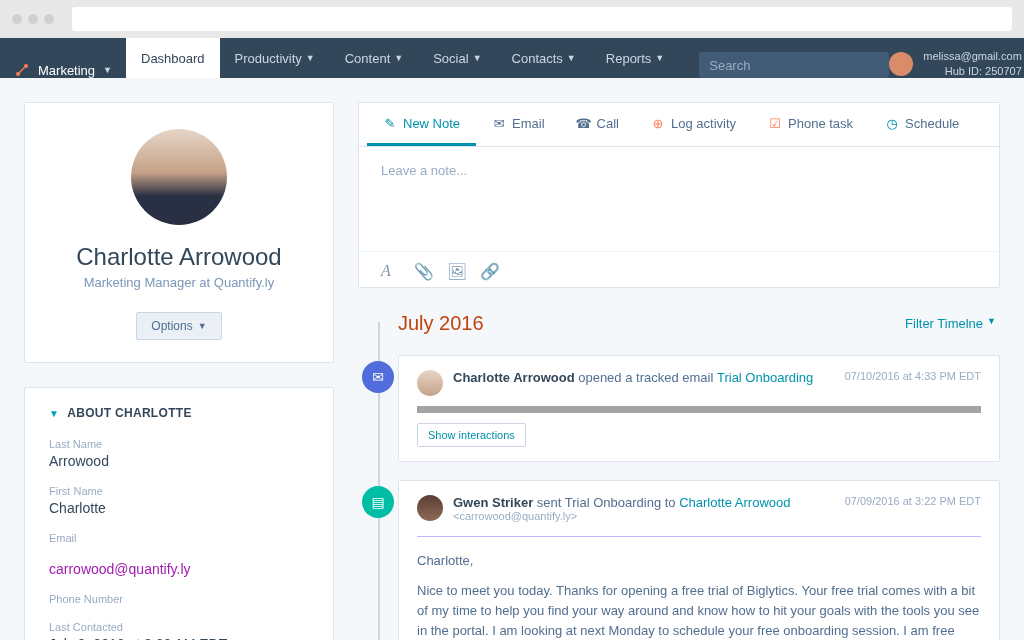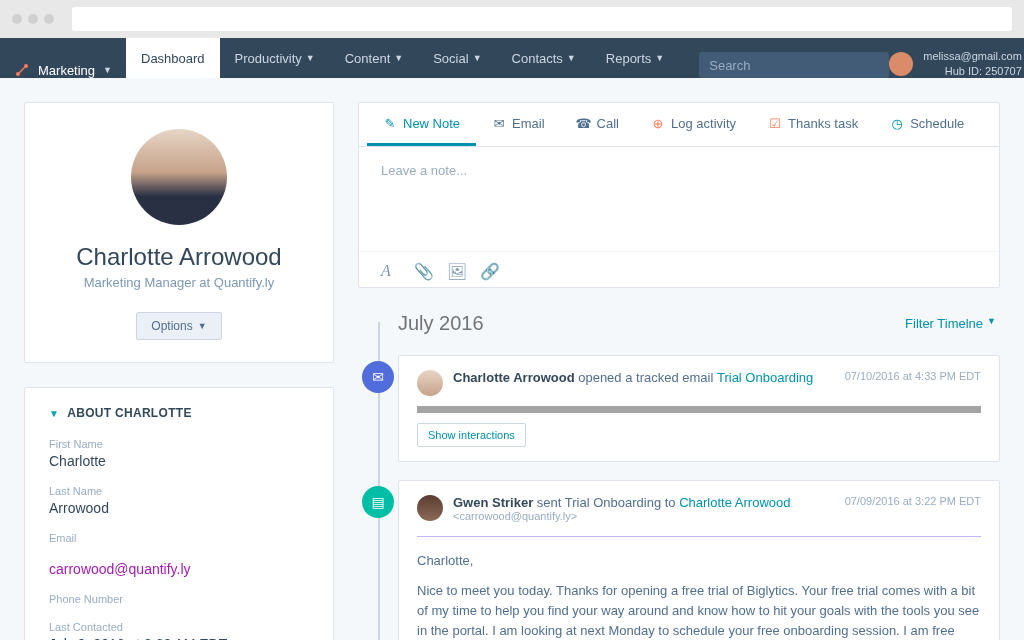--- a/index.html
+++ b/index.html
@@ -51,21 +51,21 @@
     .tab-icon { width: 14px; height: 14px; display: inline-flex; align-items: center; justify-content: center; }
     
     .note-input { min-height: 104px; padding: 14px 22px; }
     .note-placeholder { color: #99acc2; font-size: 13px; }
     .note-toolbar { display: flex; gap: 18px; padding: 10px 22px; border-top: 1px solid #f2f5f8; color: #7c98b6; }
     .note-tool { width: 15px; height: 15px; cursor: pointer; }
     
     .timeline { position: relative; padding-left: 40px; margin-top: 24px; }
     .timeline-line { position: absolute; left: 20px; top: 10px; bottom: 0; width: 2px; background: #cbd6e2; }
     .timeline-header { display: flex; justify-content: space-between; align-items: center; margin-bottom: 20px; padding-right: 4px; }
-    .timeline-month { font-size: 20px; font-weight: 300; color: #737373; }
+    .timeline-month { font-size: 20px; font-weight: 300; color: #c2410c; }
     .filter-link { color: #0091ae; font-size: 13px; cursor: pointer; display: flex; align-items: flex-start; gap: 4px; }
     
     .timeline-event { position: relative; margin-bottom: 18px; }
     .event-badge { position: absolute; left: -36px; top: 6px; width: 32px; height: 32px; border-radius: 50%; display: flex; align-items: center; justify-content: center; color: #fff; font-size: 14px; }
     .badge-email { background: #516ddb; }
     .badge-sent { background: #00bda5; }
     .event-card { background: #fff; border: 1px solid #dfe3eb; border-radius: 2px; padding: 14px 18px; }
     .event-head { display: flex; align-items: flex-start; gap: 10px; }
     .event-avatar { width: 26px; height: 26px; border-radius: 50%; flex-shrink: 0; }
     .avatar-ca { background: linear-gradient(180deg,#e6d5c6,#c7a289); }
@@ -148,26 +148,26 @@
         <span class="caret">▼</span>
       </button>
     </div>
 
     <div class="card about-card">
       <div class="about-header">
         <span class="about-caret">▼</span>
         <span>ABOUT CHARLOTTE</span>
       </div>
       <div class="field">
+        <div class="field-label">Last Name</div>
+        <div class="field-value">Arrowood</div>
+      </div>
+      <div class="field">
         <div class="field-label">First Name</div>
         <div class="field-value">Charlotte</div>
-      </div>
-      <div class="field">
-        <div class="field-label">Last Name</div>
-        <div class="field-value">Arrowood</div>
       </div>
       <div class="field">
         <div class="field-label">Email</div>
         <div class="field-value link">carrowood@quantify.ly</div>
       </div>
       <div class="field">
         <div class="field-label">Phone Number</div>
         <div class="field-value"></div>
       </div>
       <div class="field">
@@ -192,21 +192,21 @@
         <div class="activity-tab">
           <span class="tab-icon">☎</span>
           <span>Call</span>
         </div>
         <div class="activity-tab">
           <span class="tab-icon" style="color:#ff7a59;">⊕</span>
           <span>Log activity</span>
         </div>
         <div class="activity-tab">
           <span class="tab-icon" style="color:#ff7a59;">☑</span>
-          <span>Thanks task</span>
+          <span>Phone task</span>
         </div>
         <div class="activity-tab">
           <span class="tab-icon" style="color:#0091ae;">◷</span>
           <span>Schedule</span>
         </div>
       </div>
       <div class="note-input">
         <span class="note-placeholder">Leave a note...</span>
       </div>
       <div class="note-toolbar">

